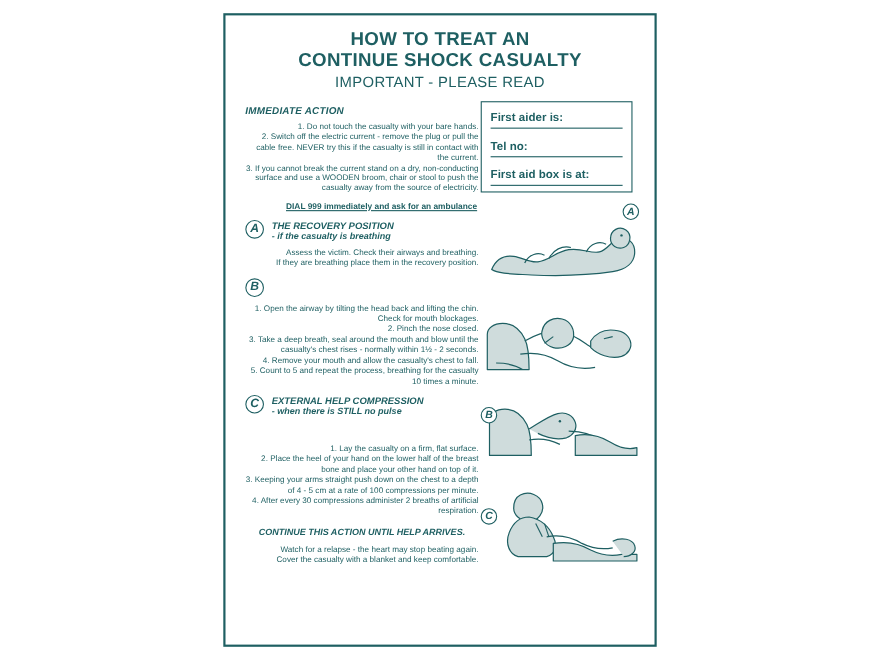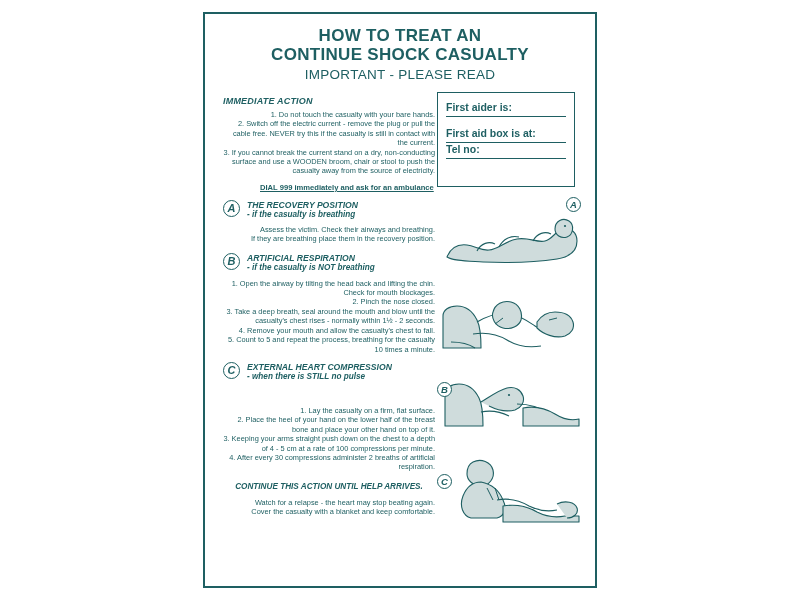--- a/index.html
+++ b/index.html
@@ -64,21 +64,21 @@
   .right-col {
     position: absolute;
     left: 232px;
     top: 0;
     width: 150px;
   }
 
   .info-box {
     border: 1.5px solid #1e5f62;
     width: 138px;
-    height: 95px;
+    height: 83px;
     box-sizing: border-box;
     padding: 8px 8px 0 8px;
     color: #1e5f62;
   }
   .info-row {
     font-size: 10.5px;
     font-weight: bold;
     padding-bottom: 3px;
     border-bottom: 1.2px solid #1e5f62;
     margin-bottom: 10px;
@@ -206,54 +206,50 @@
         <div class="letter-text">
           <div class="letter-title">THE RECOVERY POSITION</div>
           <div class="letter-sub">- if the casualty is breathing</div>
         </div>
       </div>
       <p class="steps" style="white-space:pre-line; margin-top:5px;">Assess the victim. Check their airways and breathing.
 If they are breathing place them in the recovery position.</p>
 
       <div class="letter-block" style="margin-top:9px;">
         <div class="circle">B</div>
-        <div class="letter-text">
-          <div class="letter-title">ARTIFICIAL RESPIRATION</div>
-          <div class="letter-sub">- if the casualty is NOT breathing</div>
-        </div>
       </div>
       <p class="steps" style="white-space:pre-line; margin-top:6px;">1. Open the airway by tilting the head back and lifting the chin. Check for mouth blockages.
 2. Pinch the nose closed.
 3. Take a deep breath, seal around the mouth and blow until the casualty's chest rises - normally within 1½ - 2 seconds.
 4. Remove your mouth and allow the casualty's chest to fall.
 5. Count to 5 and repeat the process, breathing for the casualty 10 times a minute.</p>
 
       <div class="letter-block" style="margin-top:8px;">
         <div class="circle">C</div>
         <div class="letter-text">
-          <div class="letter-title">EXTERNAL HEART COMPRESSION</div>
+          <div class="letter-title">EXTERNAL HELP COMPRESSION</div>
           <div class="letter-sub">- when there is STILL no pulse</div>
         </div>
       </div>
       <p class="steps" style="white-space:pre-line; margin-top:24px;">1. Lay the casualty on a firm, flat surface.
 2. Place the heel of your hand on the lower half of the breast bone and place your other hand on top of it.
 3. Keeping your arms straight push down on the chest to a depth of 4 - 5 cm at a rate of 100 compressions per minute.
 4. After every 30 compressions administer 2 breaths of artificial respiration.</p>
 
       <div class="continue">CONTINUE THIS ACTION UNTIL HELP ARRIVES.</div>
       <p class="steps" style="white-space:pre-line;">Watch for a relapse - the heart may stop beating again.
 Cover the casualty with a blanket and keep comfortable.</p>
     </div>
 
     <div class="right-col">
 
       <div class="info-box">
         <div class="info-row">First aider is:</div>
+        <div class="info-row">Tel no:</div>
         <div class="info-row last">First aid box is at:</div>
-        <div class="info-row">Tel no:</div>
       </div>
 
       <div class="illus" style="margin-top:8px;">
         <svg width="150" height="75" viewBox="0 0 150 75">
           <g fill="#cfdcdc" stroke="#1e5f62" stroke-width="1.1" stroke-linejoin="round">
             <path d="M10 62 C14 52 22 49 30 50 C38 51 44 56 52 55 C62 54 68 46 80 44 C92 42 100 48 108 46 C116 44 118 36 126 34 C134 32 140 38 140 46 C140 56 132 62 120 64 C100 67 70 68 46 67 C30 66 16 66 10 62 Z"></path>
             <path d="M118 34 C118 26 126 22 132 26 C138 30 136 40 130 42 C124 44 118 40 118 34 Z"></path>
             <path d="M62 52 C66 44 74 40 82 42" fill="none"></path>
             <path d="M40 56 C44 48 52 46 58 49" fill="none"></path>
             <path d="M96 46 C100 38 108 36 114 39" fill="none"></path>

